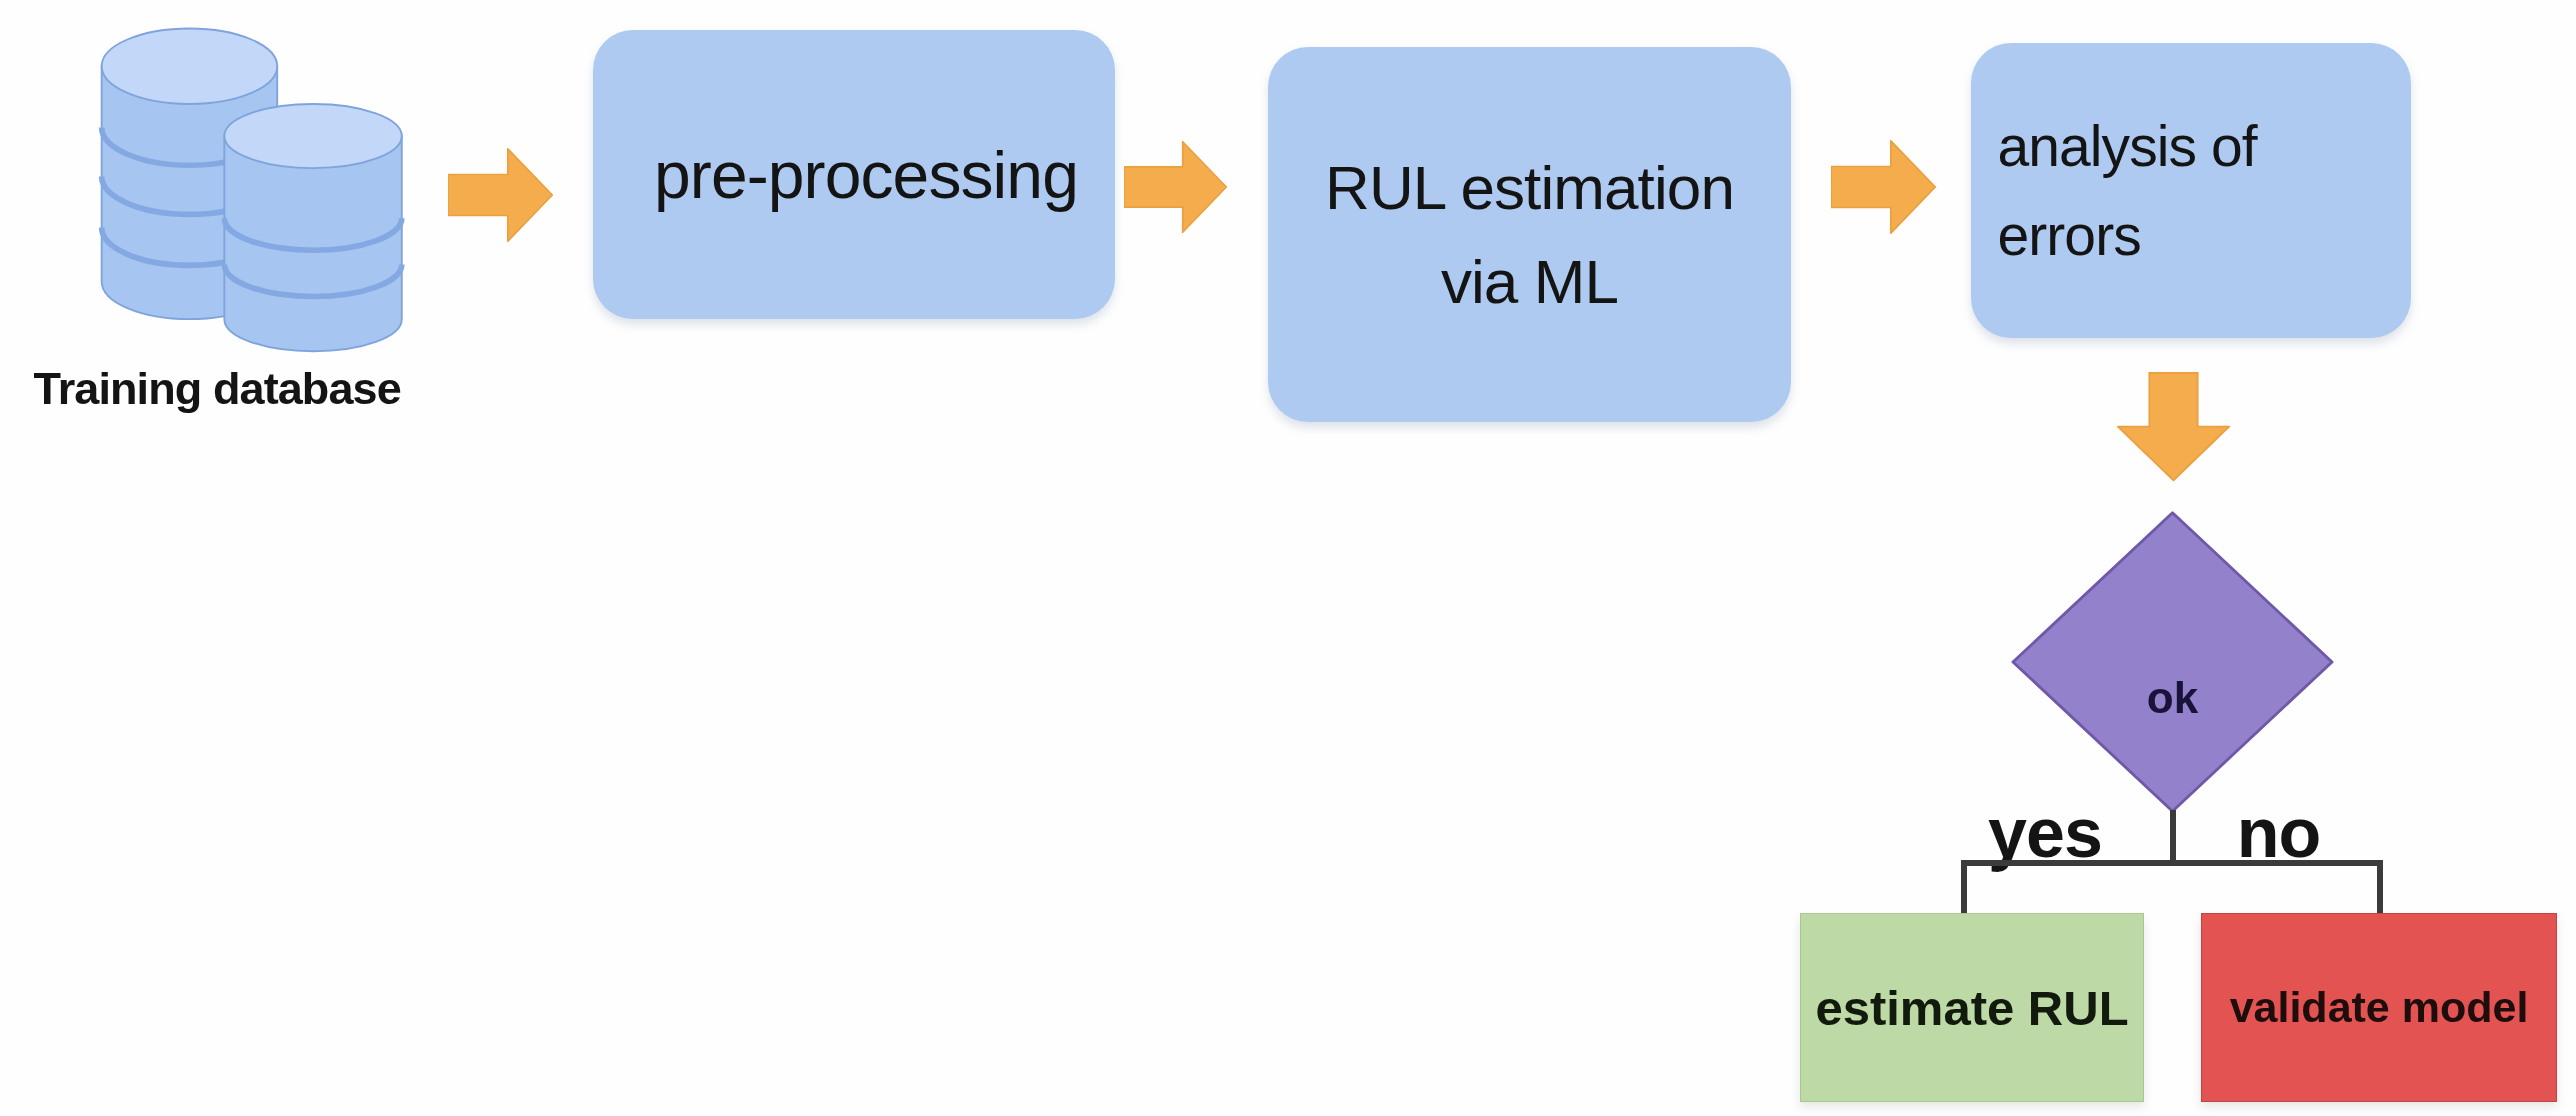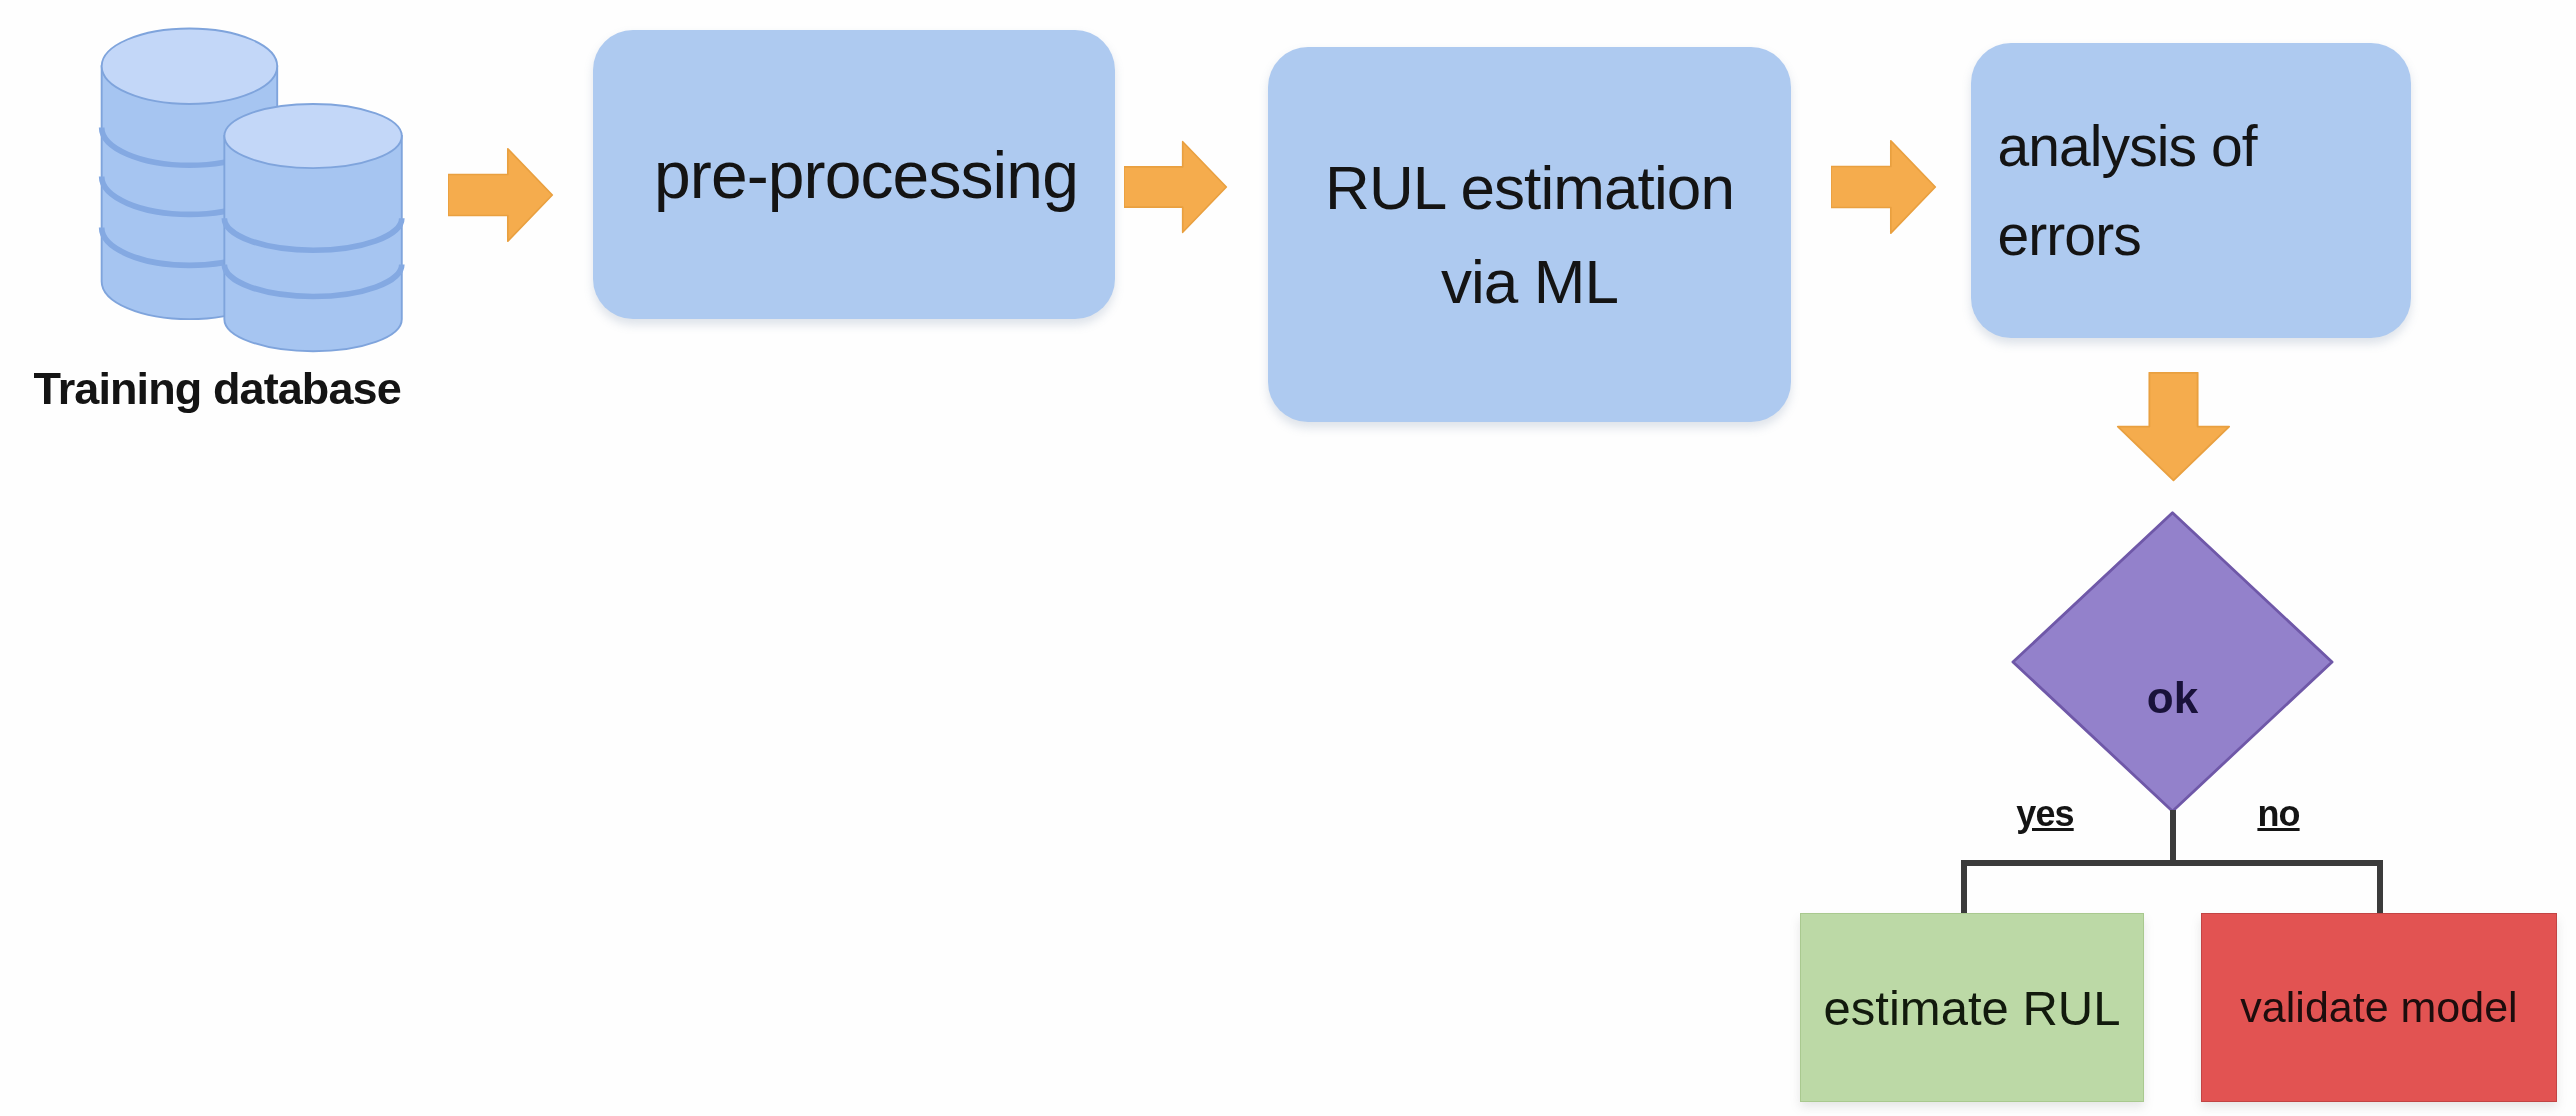--- a/index.html
+++ b/index.html
@@ -56,44 +56,43 @@
     text-align: center;
     font-weight: 600;
     color: #19123a;
   }
   #decision-label    { left: 2010px; top: 601px; font-size: 53px; }
   #decision-sublabel { left: 2010px; top: 673px; font-size: 44px; }
 
   
   .branch-label {
     position: absolute;
-    font-size: 36px;
+    font-size: 70px;
     font-weight: bold;
     text-align: center;
     letter-spacing: -0.9px;
-    text-decoration: underline;
   }
   #label-yes { left: 1974px; top: 793px; width: 142px; }
   #label-no  { left: 2222px; top: 793px; width: 113px; }
 
   
   .connector { position: absolute; background: var(--connector, #3b3b3b); }
   #conn-stem       { left: 2170px; top: 810px; width: 5.7px;   height: 55px; }
   #conn-bar        { left: 1961px; top: 860px; width: 421px; height: 5.7px;  }
   #conn-drop-left  { left: 1961px; top: 860px; width: 5.7px;   height: 55px; }
   #conn-drop-right { left: 2377px; top: 860px; width: 5.7px;   height: 55px; }
 
   
   .outcome-box {
     position: absolute;
     display: flex;
     align-items: center;
     justify-content: center;
     text-align: center;
-    font-weight: normal;
+    font-weight: bold;
     box-shadow: 0 5.7px 9.4px rgba(120, 120, 120, 0.18);
   }
   #box-estimate {
     left: 1800px; top: 913px; width: 342px; height: 187px;
     background: var(--outcome-yes-fill, #bcd9a6);
     border: 1.9px solid var(--outcome-yes-border, #a9c98f);
     font-size: 49px; color: #121a0d;
   }
   #box-validate {
     left: 2201px; top: 913px; width: 354px; height: 187px;

